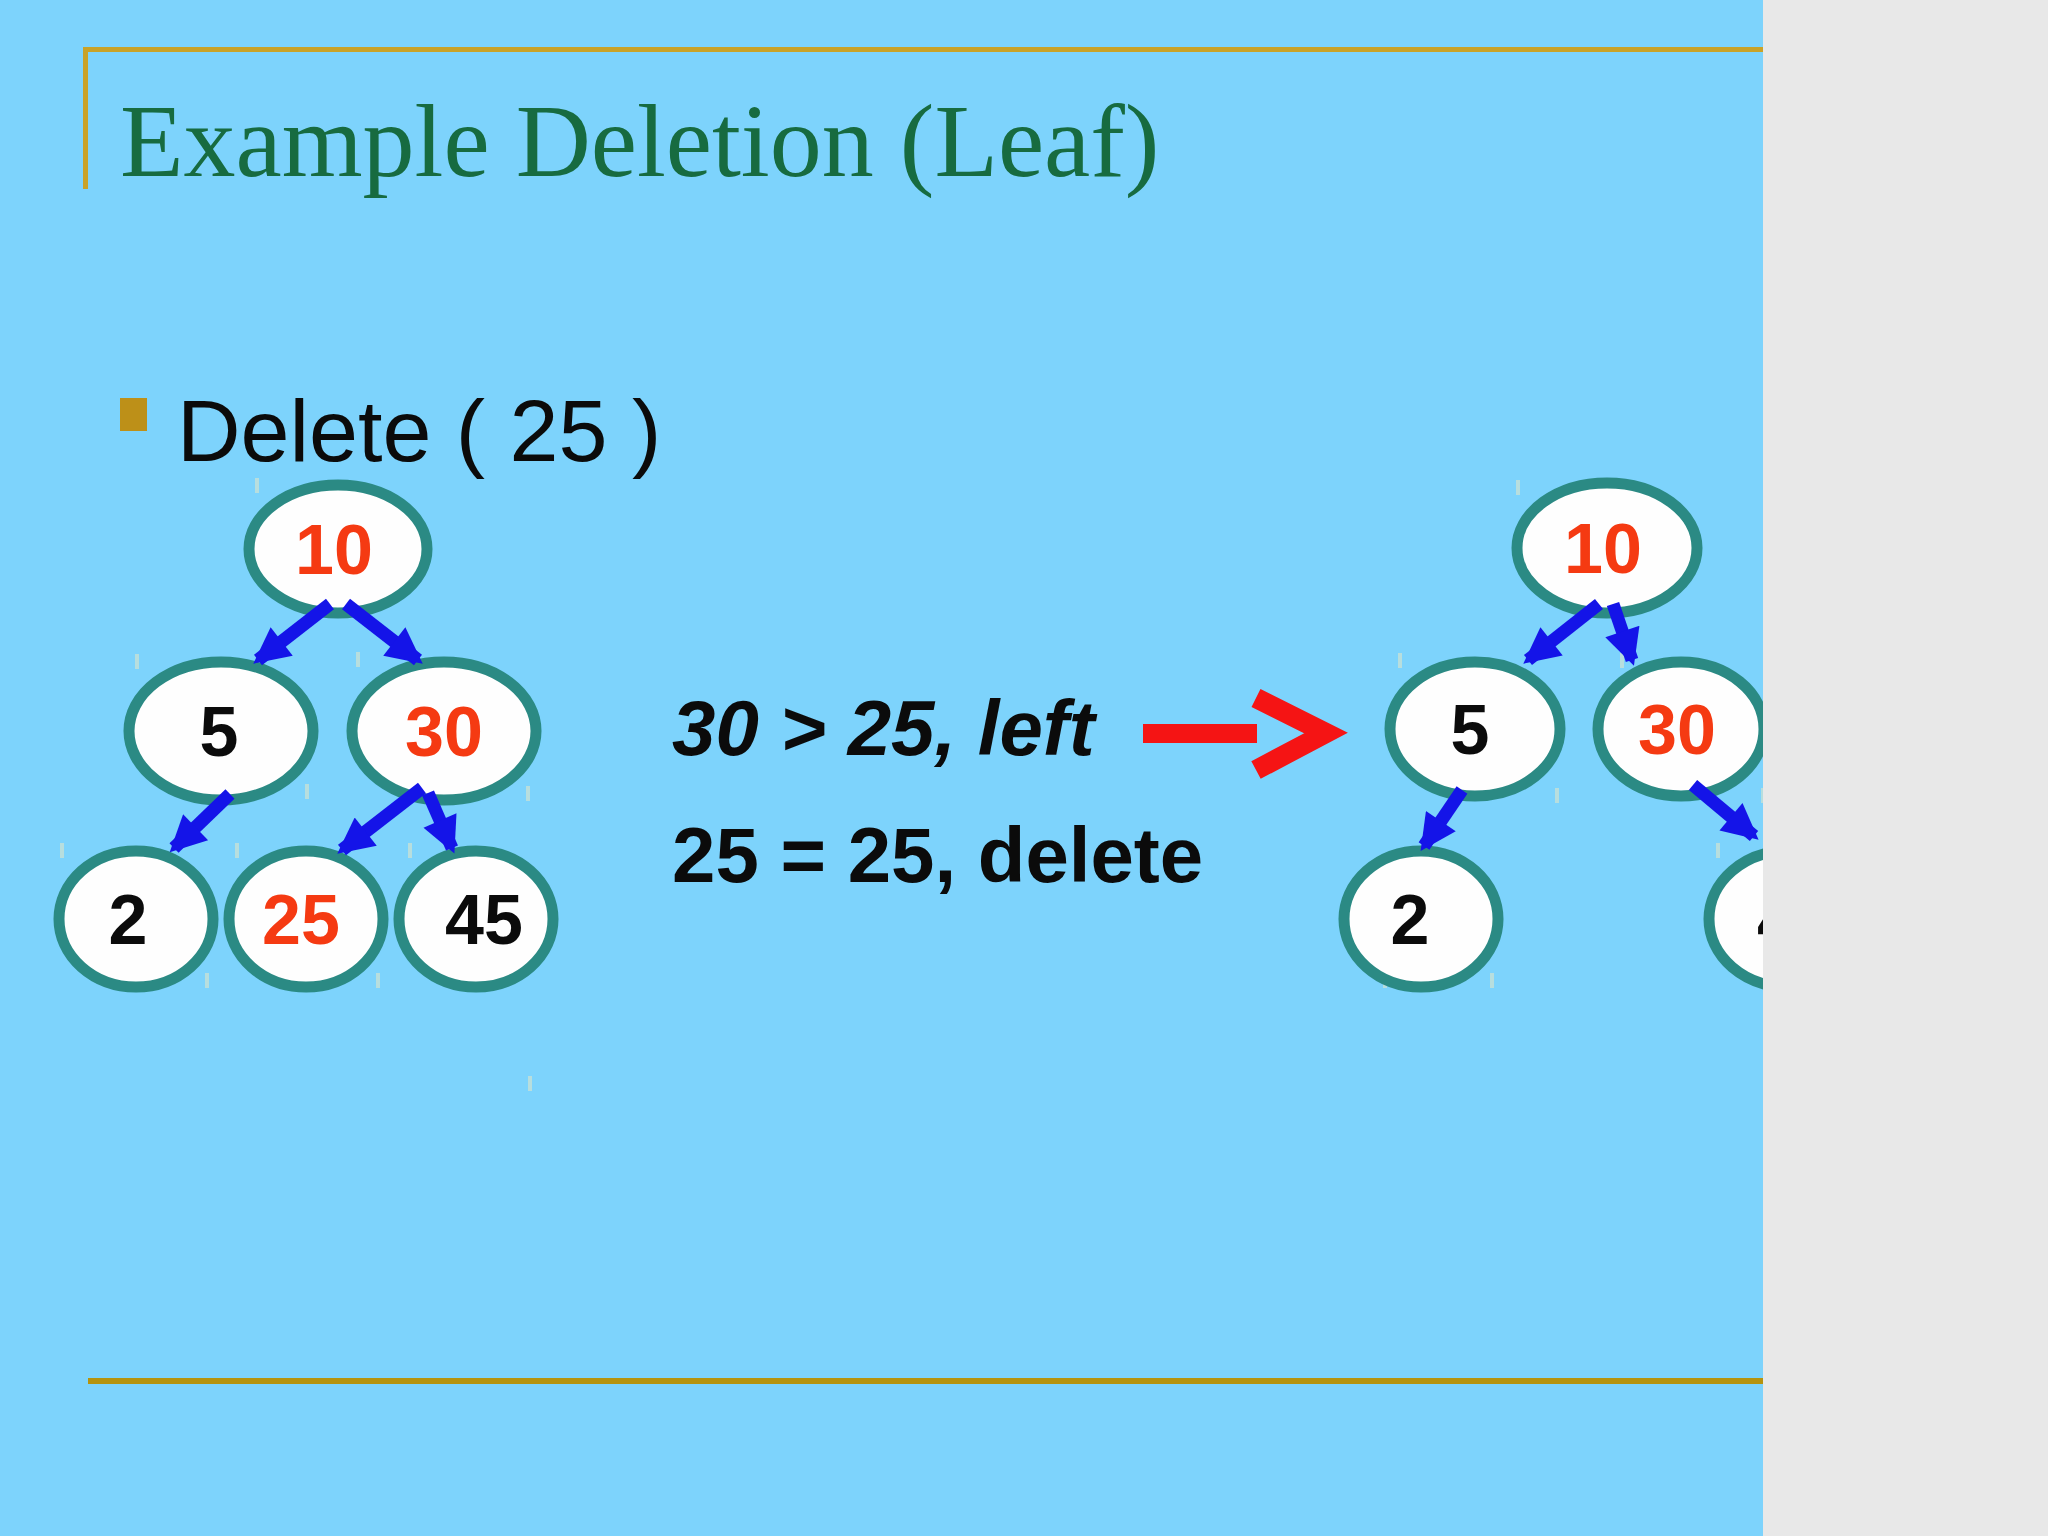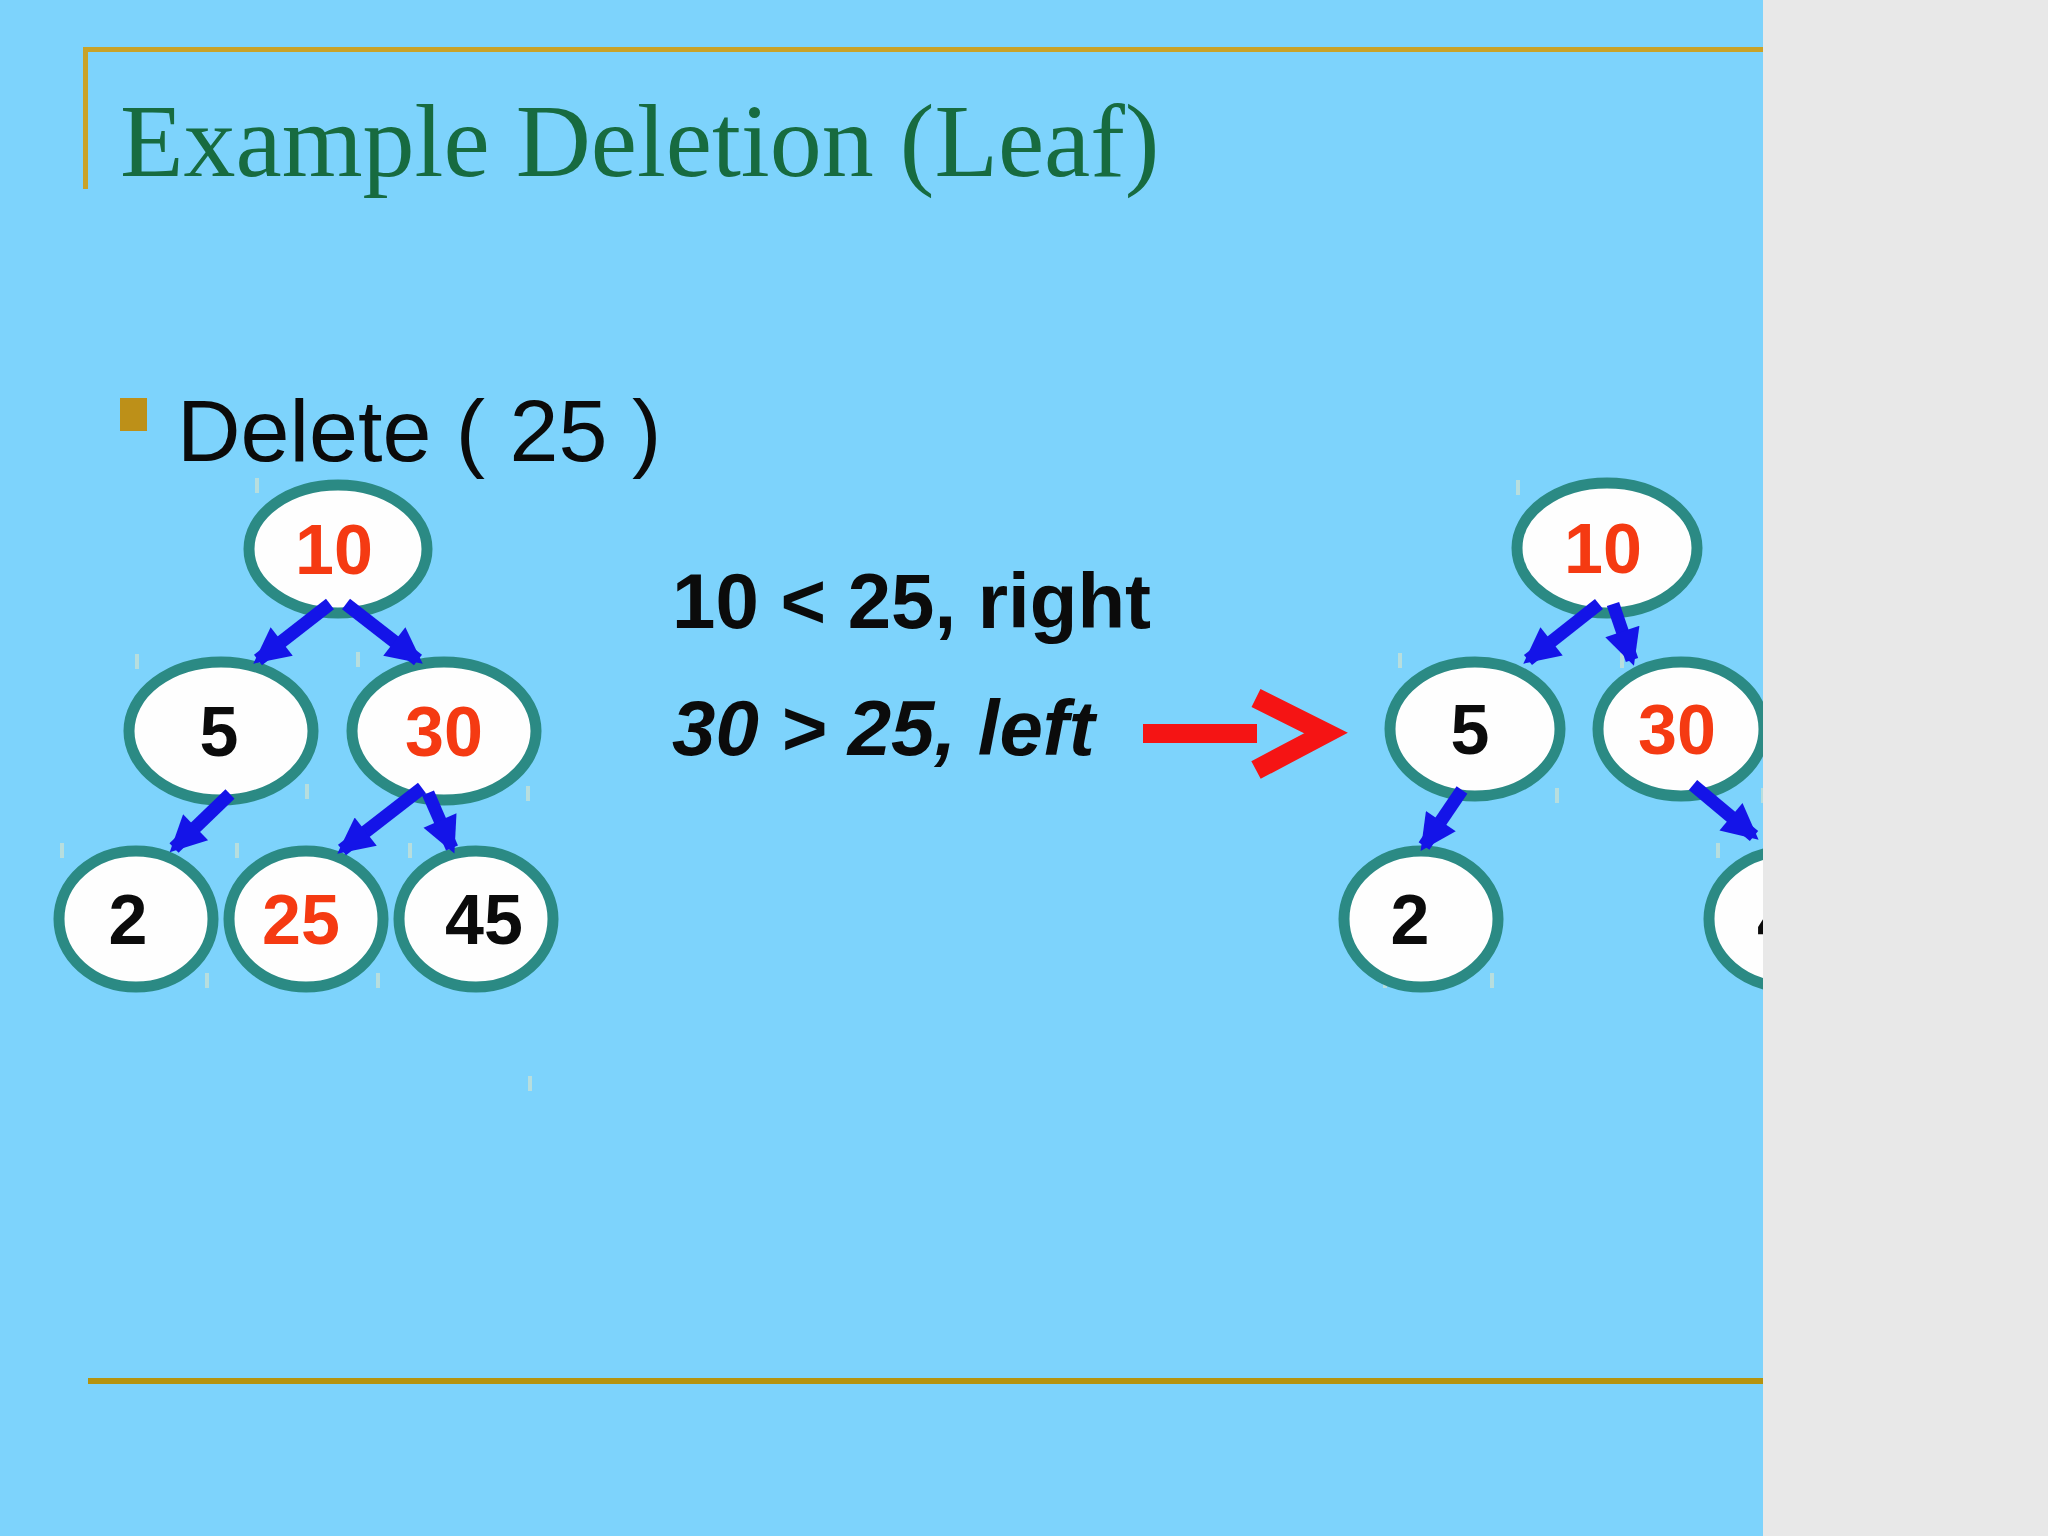--- a/index.html
+++ b/index.html
@@ -44,22 +44,22 @@
 
   <div class="gold-top"></div>
   <div class="gold-left"></div>
   <div class="gold-bottom"></div>
 
   <div class="title">Example Deletion (Leaf)</div>
 
   <div class="bullet-square"></div>
   <div class="bullet-text">Delete ( 25 )</div>
 
-  <div class="step step-1">10 &lt; 25, right</div>
   <div class="step step-2">30 &gt; 25, left</div>
+  <div class="step step-3">25 = 25, delete</div>
 
   <svg class="diagram-svg" viewBox="0 0 2048 1536">
     <defs>
       <marker id="arrowhead" viewBox="0 0 12 12" refX="10" refY="6" markerWidth="40" markerHeight="36" orient="auto" markerUnits="userSpaceOnUse">
         <path d="M0 0 L12 6 L0 12 Z" fill="#1414E8"></path>
       </marker>
     </defs>
 
     <g>
       <line class="tick" x1="257" y1="478" x2="257" y2="493"></line>

